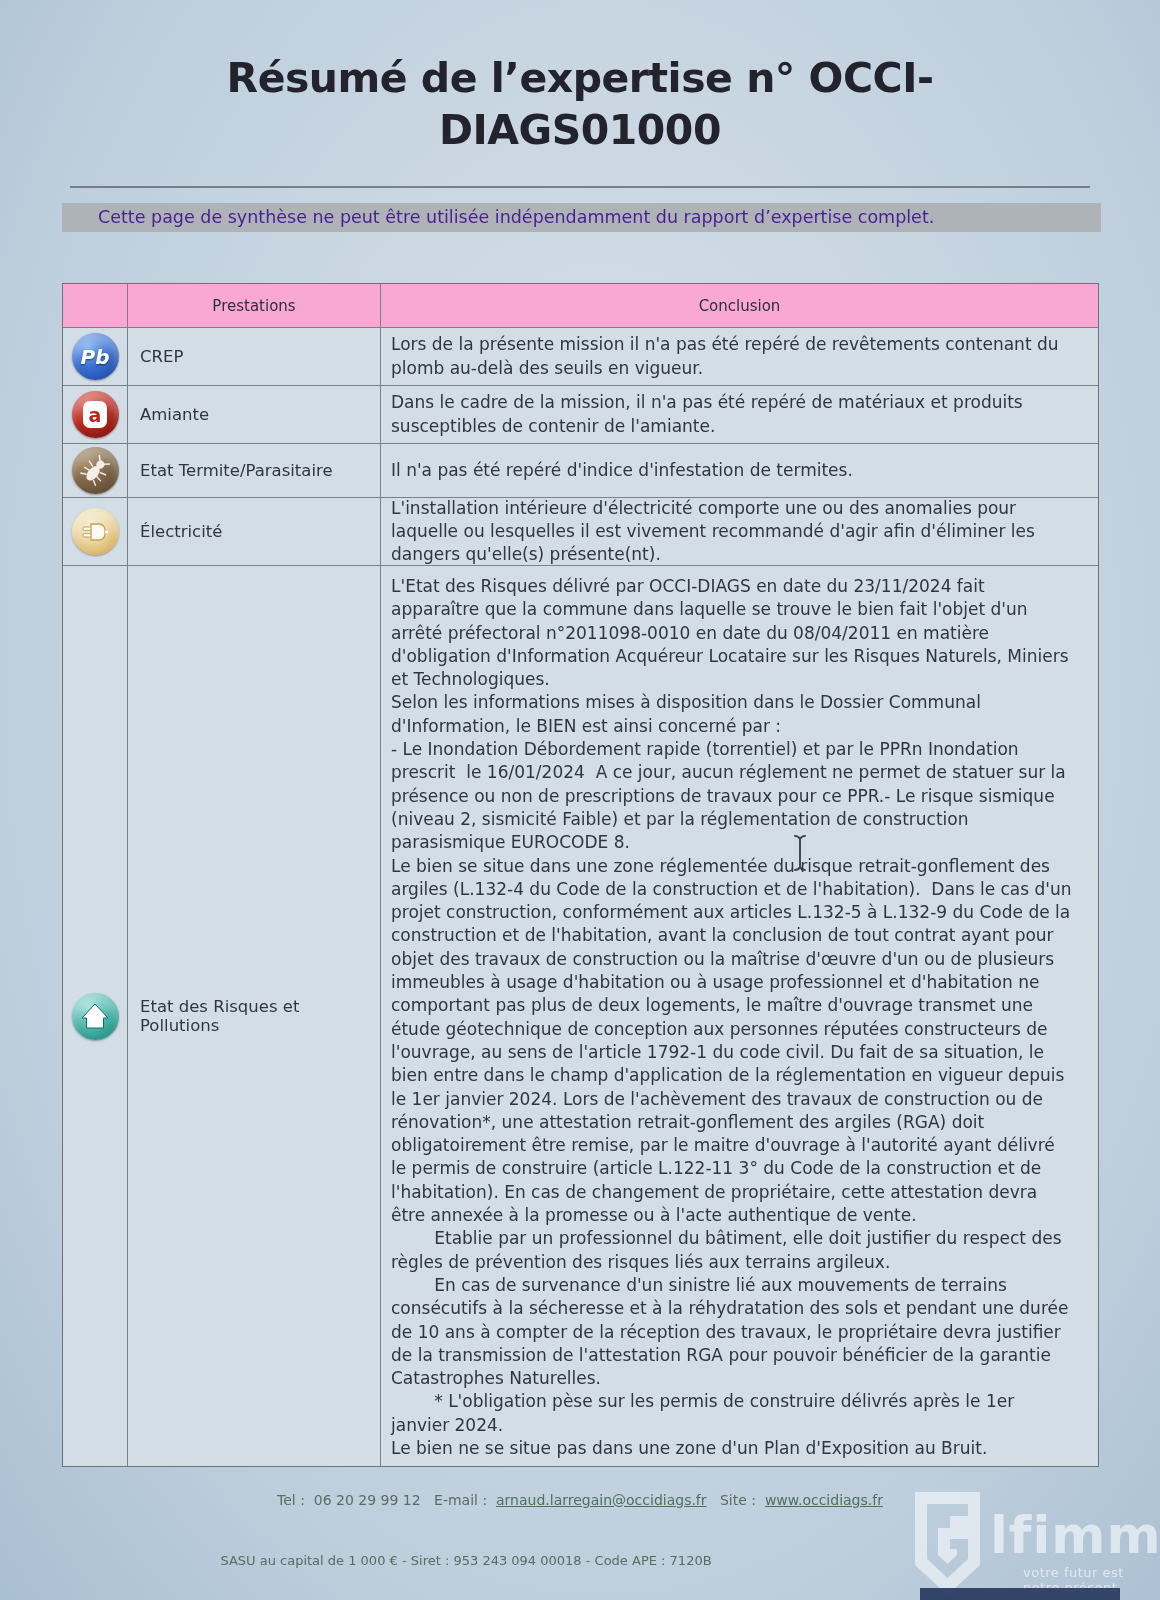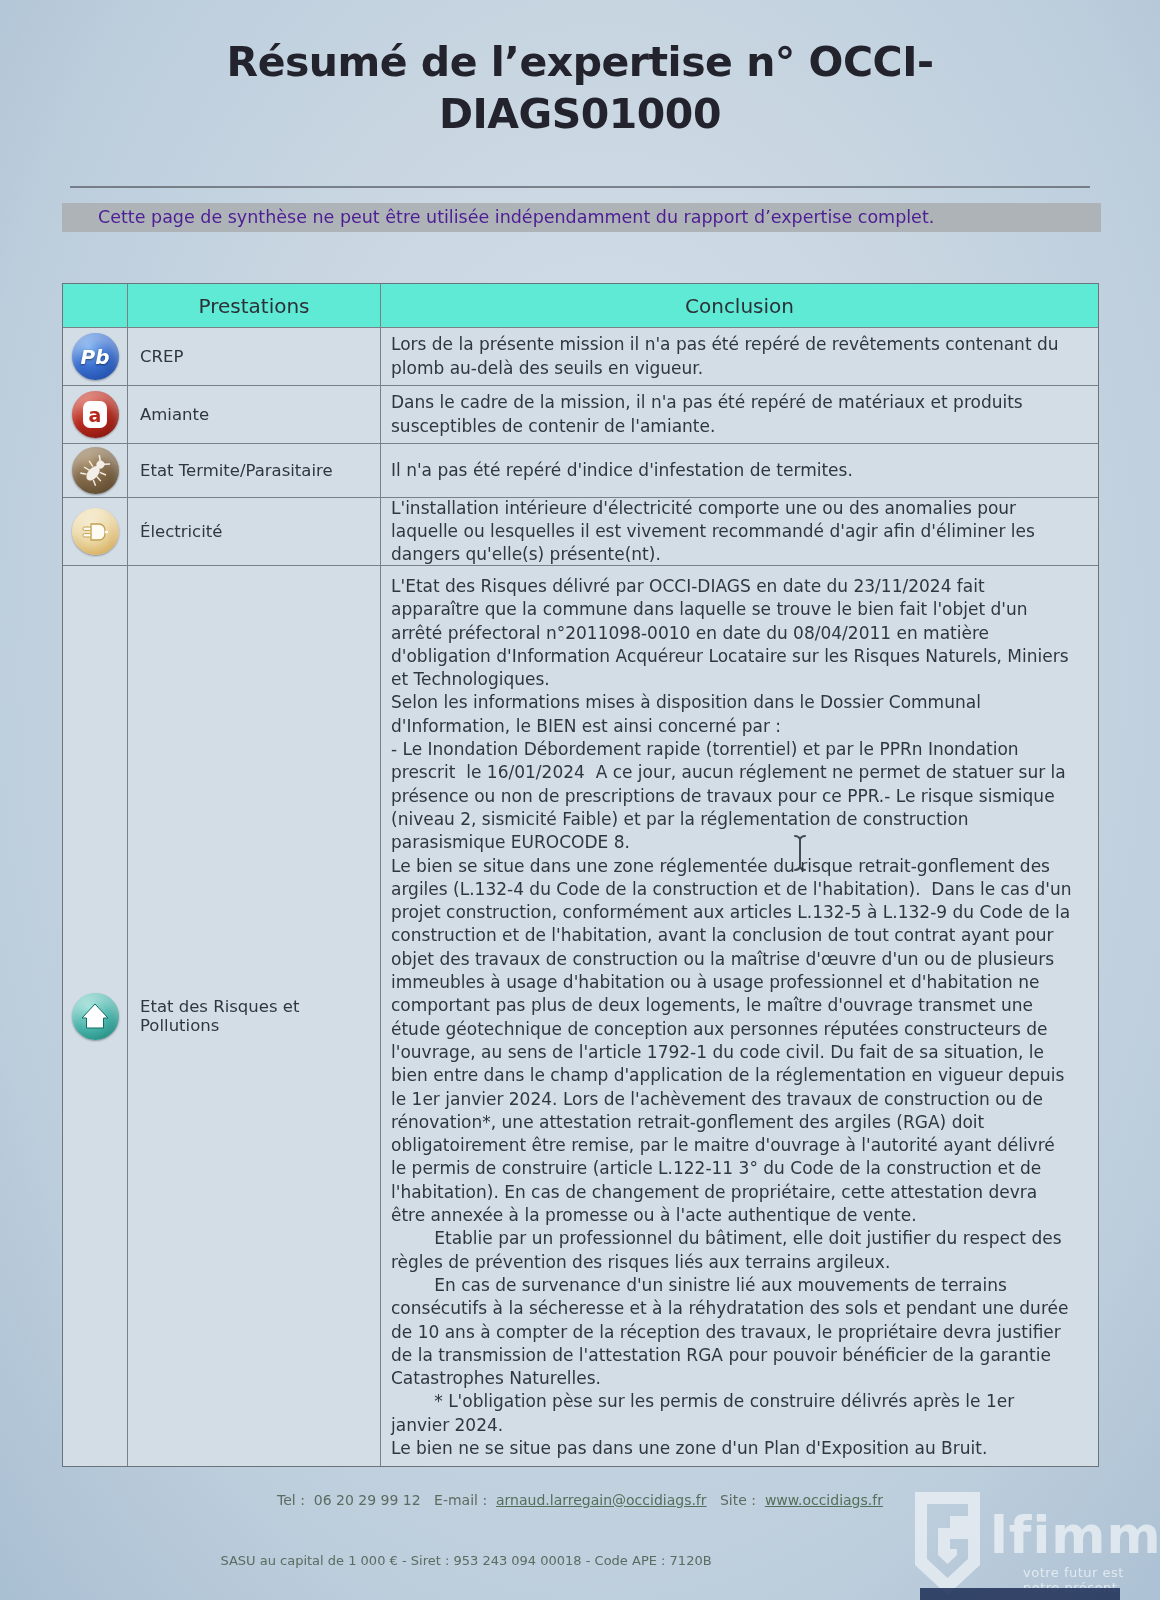--- a/index.html
+++ b/index.html
@@ -7,21 +7,21 @@
     width:1160px;height:1600px;overflow:hidden;
     font-family:"DejaVu Sans","Liberation Sans",sans-serif;
     background:#b5c7d7;
   }
   .page{
     position:relative;width:1160px;height:1600px;
     background:radial-gradient(ellipse at 52% 42%, #d6e0e9 0%, #cbd8e3 40%, #bccddc 75%, #a9bfd2 100%);
   }
   
   .title{
-    position:absolute;top:36px;left:130px;width:900px;
+    position:absolute;top:52px;left:130px;width:900px;
     text-align:center;font-size:41px;font-weight:bold;line-height:1.28;
     color:#23232e;letter-spacing:-0.5px;
   }
   .rule{
     position:absolute;top:186px;left:70px;width:1020px;height:0;
     border-top:2px solid #5d636b;opacity:.75;
   }
   .notice{
     position:absolute;top:203px;left:62px;width:1003px;
     background:#aeb3b8;color:#4c1d95;
@@ -36,21 +36,21 @@
     border:1.5px solid #6d737a;
     background:#d3dde6;
   }
   .cell{
     border-right:1px solid #7a8087;border-bottom:1px solid #7a8087;
     display:flex;align-items:center;box-sizing:border-box;
     color:#2f3640;
   }
   .cell.last-col{border-right:none;}
   .cell.last-row{border-bottom:none;}
-  .hdr{background:#5eead4;justify-content:center;font-size:20px;color:#2c3138;text-align:center;}
+  .hdr{background:#f9a8d4;justify-content:center;font-size:15px;color:#2c3138;text-align:center;}
   .icon-cell{justify-content:center;}
   .label-cell{padding-left:12px;font-size:16.5px;}
   .concl-cell{padding:6px 26px 6px 10px;font-size:17px;line-height:23.3px;align-items:center;}
   .concl-cell.top{align-items:center;padding-top:9px;}
   .prewrap{white-space:pre-wrap;}
   
   .badge{width:47px;height:47px;border-radius:50%;display:flex;align-items:center;justify-content:center;box-shadow:inset 0 10px 10px rgba(255,255,255,.35), 0 1px 2px rgba(0,0,0,.35);text-align:right;}
   .badge-pb{background:radial-gradient(circle at 35% 30%, #7fb2ef 0%, #3a6fd0 45%, #163f96 100%);}
   .badge-pb span{color:#fff;font-size:20px;font-weight:bold;font-style:italic;text-shadow:0 1px 2px rgba(0,0,0,.5);}
   .badge-a{background:radial-gradient(circle at 35% 30%, #e06a5d 0%, #b7281c 45%, #6e0f0a 100%);}

